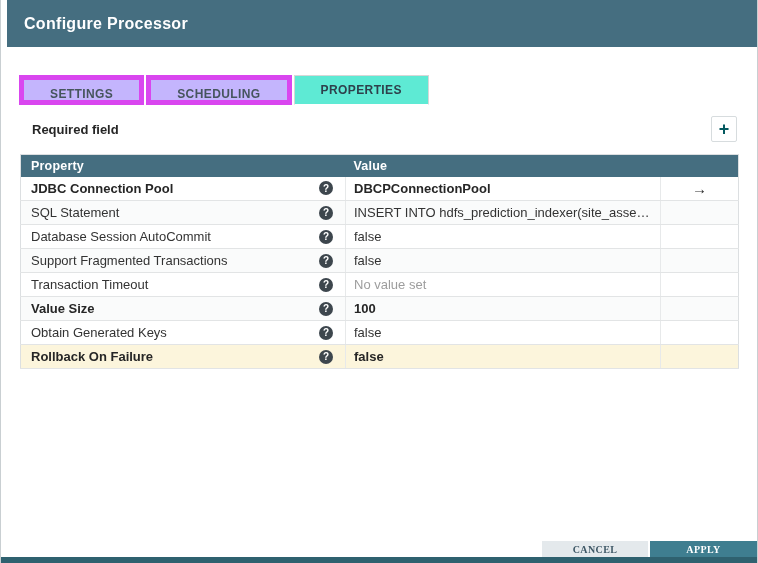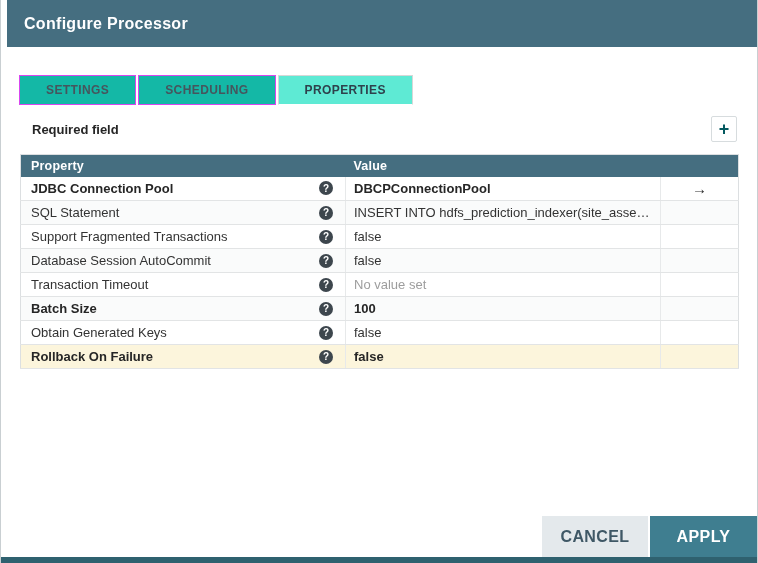--- a/index.html
+++ b/index.html
@@ -32,22 +32,22 @@
   }
   
   .tabbar{
     position:absolute;top:75px;left:18px;right:18px;height:30px;
     display:flex;gap:2px;
   }
   .tab{
     height:30px;line-height:28px;
     padding:0 26px;
     font-size:12px;font-weight:bold;letter-spacing:.4px;
-    color:#46555d;background:#14b8a6;
-    border:1px solid #d946ef;
+    color:#46555d;background:#c4b5fd;
+    border:5px solid #d946ef;
     cursor:pointer;white-space:nowrap;
   }
   .tab.active{
     background:#5eead4;color:#2e414c;
     border:1px solid #d7d7d7;border-bottom:1px solid #fff;
   }
   
   .toolbar-row{
     position:absolute;top:114px;left:19px;right:20px;height:30px;
     display:flex;align-items:center;justify-content:space-between;
@@ -104,23 +104,23 @@
     cursor:default;
   }
   .arrow-cell{text-align:center;}
   .arrow{color:#2d2d2d;font-size:15px;font-weight:bold;cursor:pointer;}
   
   .footer{
     position:absolute;right:0;bottom:6px;
     display:flex;gap:2px;
   }
   .btn{
-    height:41px;border:none;cursor:pointer;
-    font-family:Liberation Sans, sans-serif;
-    font-size:16px;font-weight:bold;letter-spacing:.4px;
+    height:16px;border:none;cursor:pointer;
+    font-family:Liberation Serif, serif;
+    font-size:10px;font-weight:bold;letter-spacing:.4px;
   }
   .btn.cancel{width:106px;background:#e4e9ec;color:#3f5866;}
   .btn.apply{width:107px;background:var(--apply);color:#fff;}
   .bottom-strip{
     position:absolute;left:0;right:0;bottom:0;height:6px;
     background:#2f616f;
   }
 </style>
 </head>
 <body>
@@ -177,57 +177,57 @@
     </td>
     <td class="value-cell">
       <span class="value-text">INSERT INTO hdfs_prediction_indexer(site_asset,file_pat...</span>
     </td>
     <td class="arrow-cell">
       
     </td>
   </tr>
         <tr>
     <td class="prop-cell">
+      <span class="prop-name">Database Session AutoCommit</span>
+      <span class="help-icon">?</span>
+    </td>
+    <td class="value-cell">
+      <span class="value-text">false</span>
+    </td>
+    <td class="arrow-cell">
+      
+    </td>
+  </tr>
+        <tr>
+    <td class="prop-cell">
       <span class="prop-name">Support Fragmented Transactions</span>
       <span class="help-icon">?</span>
     </td>
     <td class="value-cell">
       <span class="value-text">false</span>
     </td>
     <td class="arrow-cell">
       
     </td>
   </tr>
         <tr>
     <td class="prop-cell">
-      <span class="prop-name">Database Session AutoCommit</span>
-      <span class="help-icon">?</span>
-    </td>
-    <td class="value-cell">
-      <span class="value-text">false</span>
-    </td>
-    <td class="arrow-cell">
-      
-    </td>
-  </tr>
-        <tr>
-    <td class="prop-cell">
       <span class="prop-name">Transaction Timeout</span>
       <span class="help-icon">?</span>
     </td>
     <td class="value-cell">
       <span class="value-text unset">No value set</span>
     </td>
     <td class="arrow-cell">
       
     </td>
   </tr>
         <tr class="required">
     <td class="prop-cell">
-      <span class="prop-name">Batch Size</span>
+      <span class="prop-name">Value Size</span>
       <span class="help-icon">?</span>
     </td>
     <td class="value-cell">
       <span class="value-text">100</span>
     </td>
     <td class="arrow-cell">
       
     </td>
   </tr>
         <tr>

